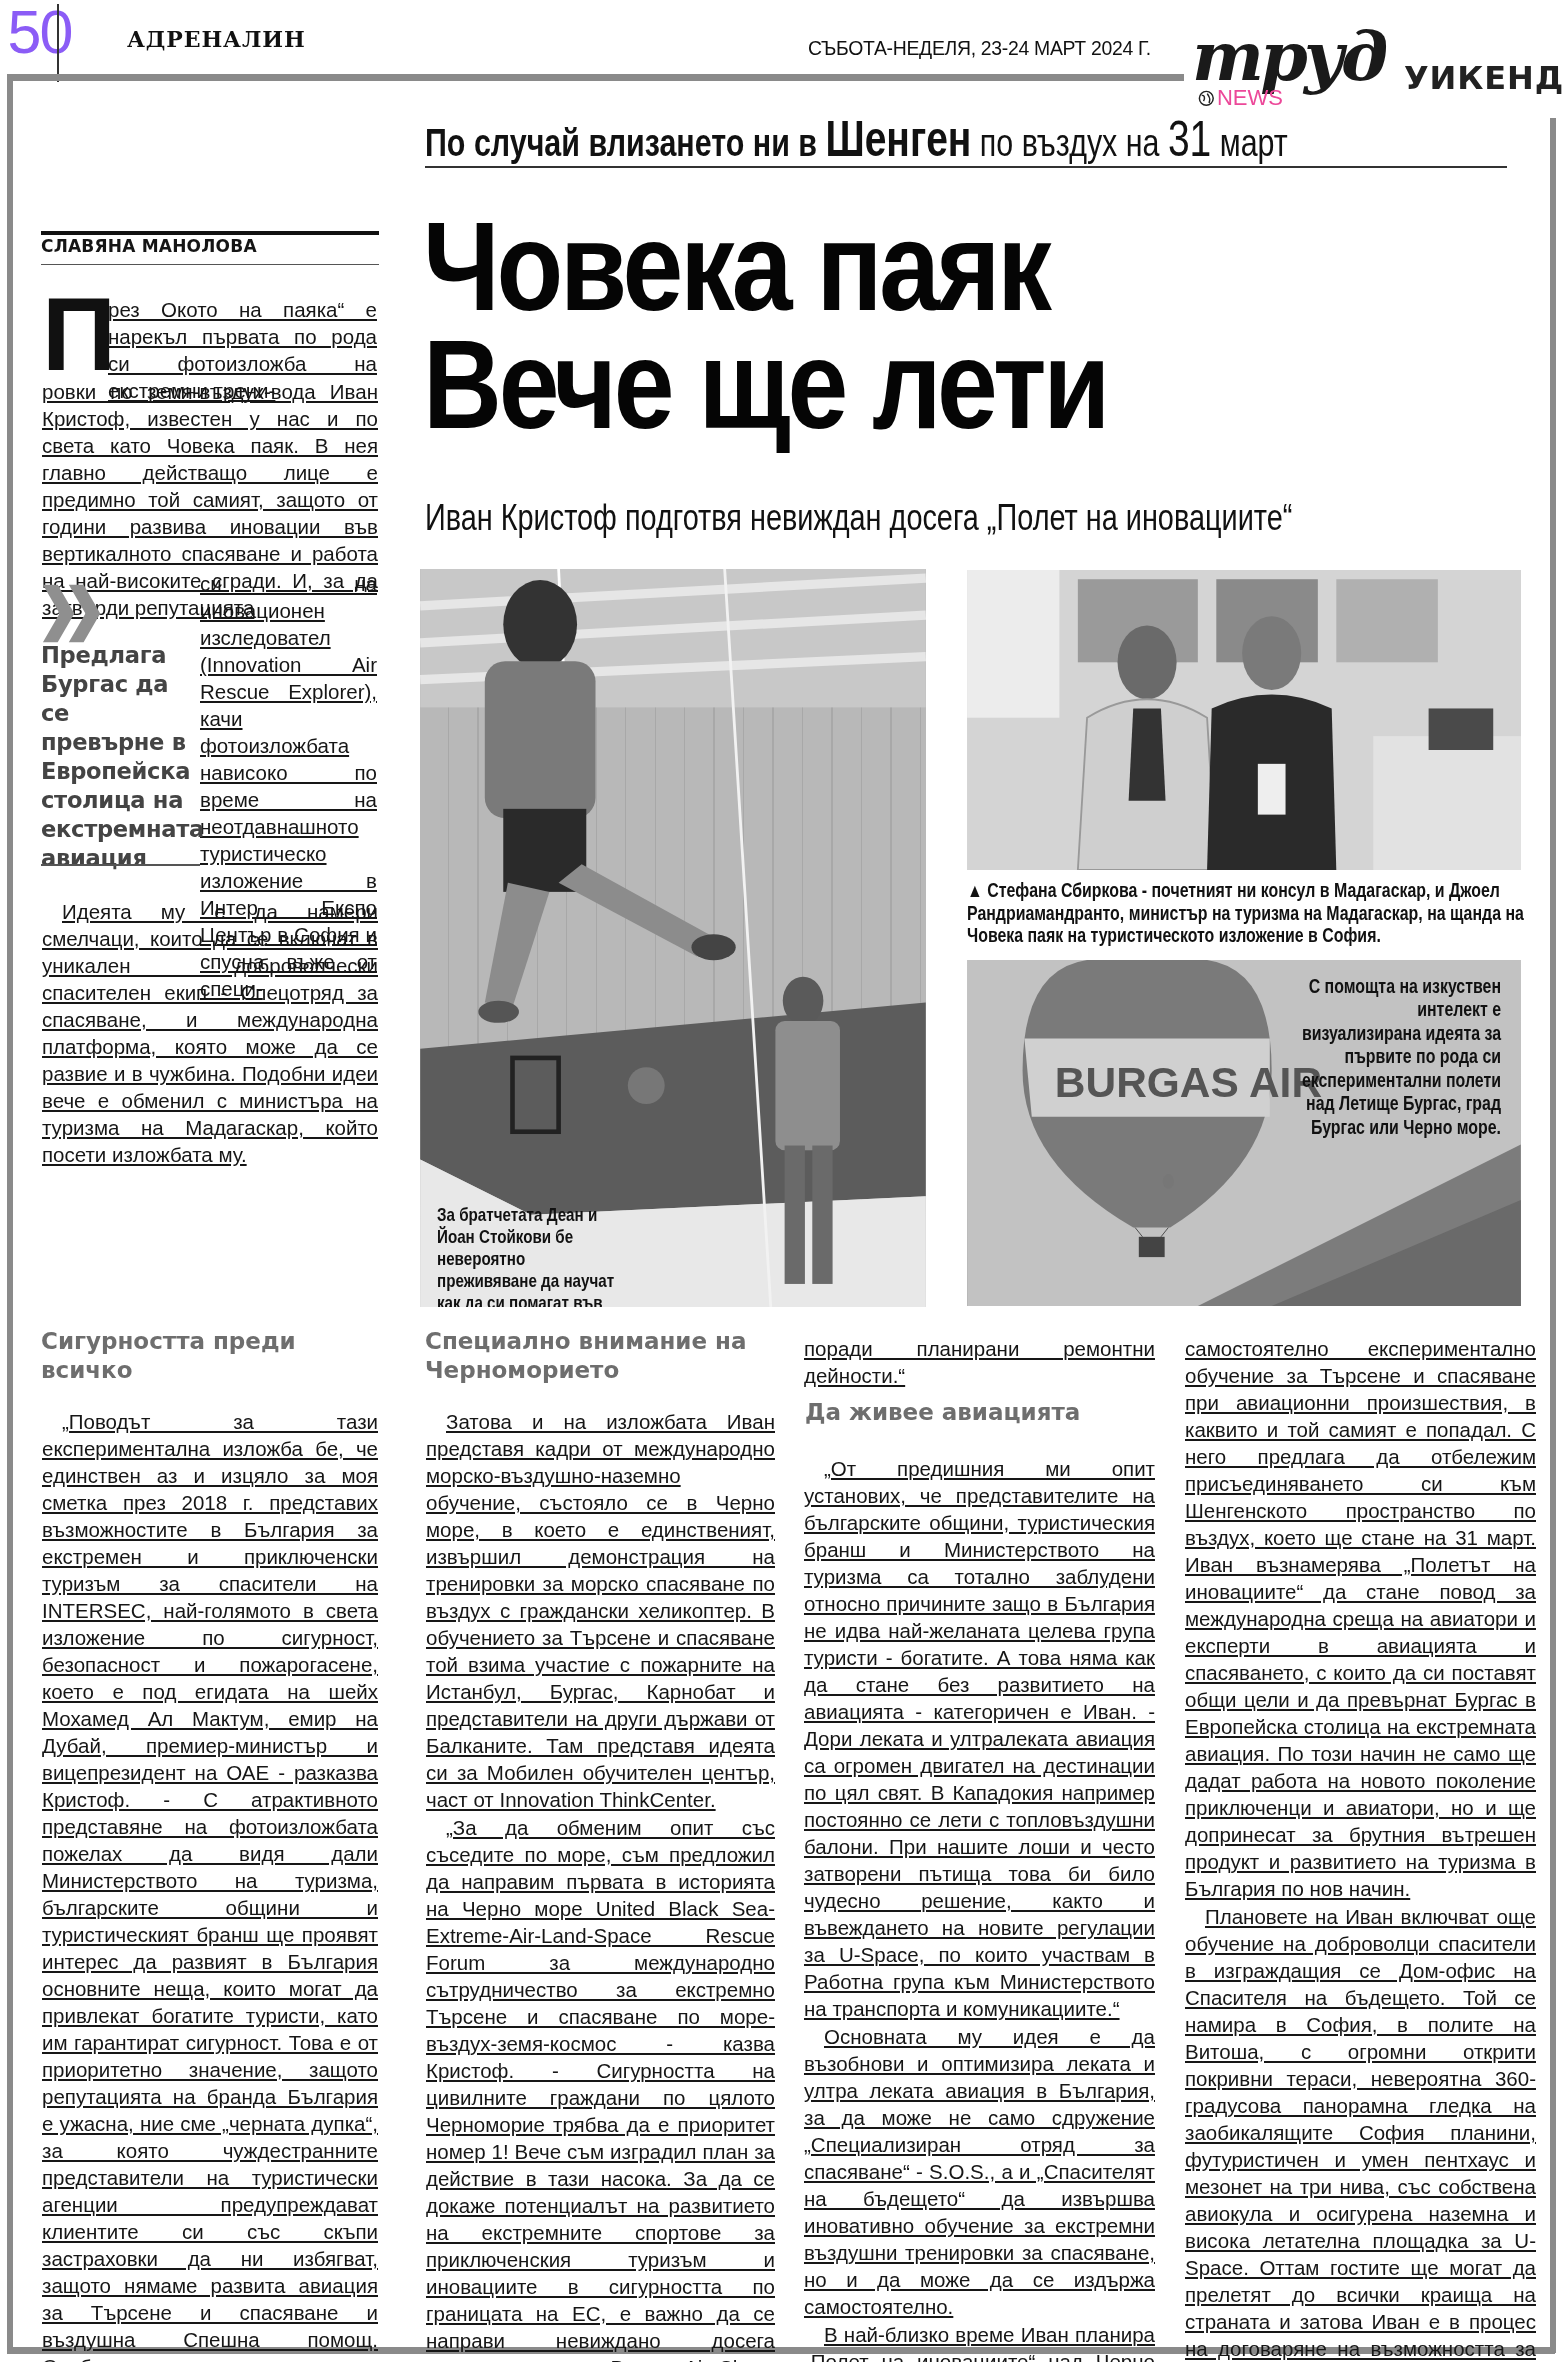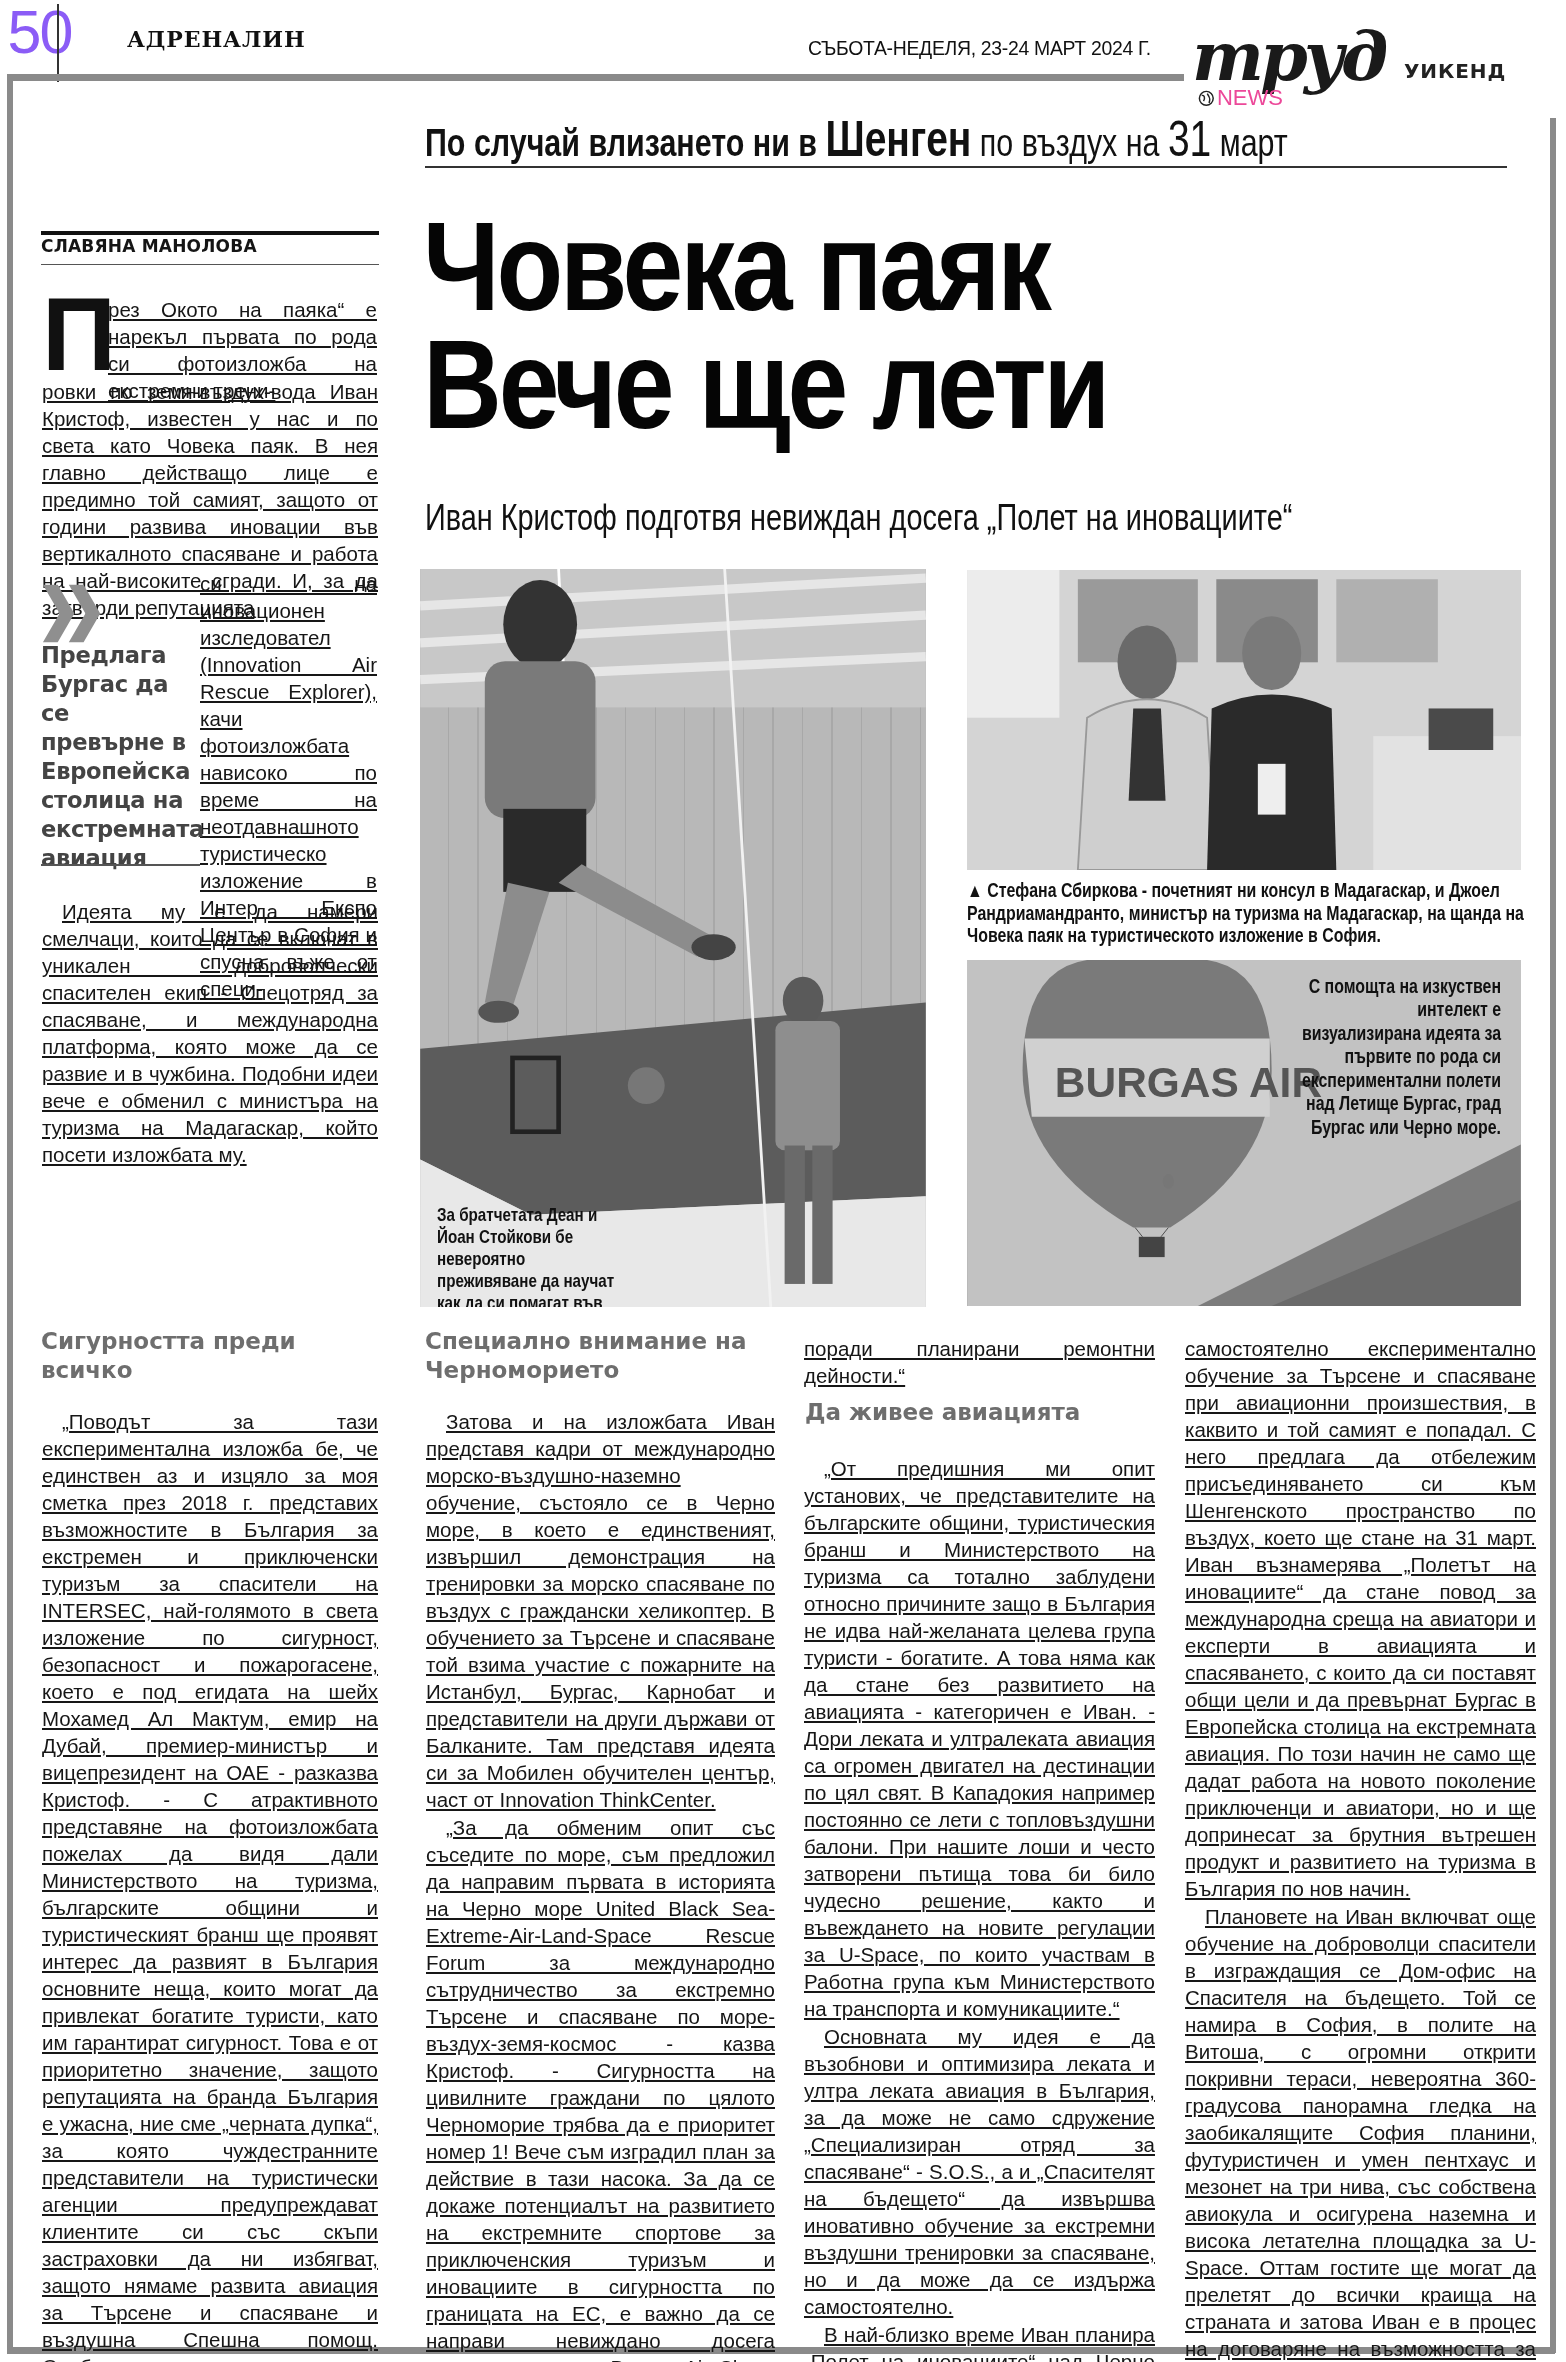--- a/index.html
+++ b/index.html
@@ -7,21 +7,21 @@
   .abs { position: absolute; }
 
   
   #page-number { left: 7.4px; top: 1.8px; font-family: Liberation Sans, sans-serif; font-size: 61px; line-height: 61px; letter-spacing: -1.8px; color: #8b5cf6; }
   #page-num-rule { left: 57px; top: 3.7px; width: 1.8px; height: 78px; background: #333; }
   #section-name { left: 127px; top: 26px; font-family: "DejaVu Serif", serif; font-weight: bold; font-size: 22px; letter-spacing: 0.9px; color: #111; }
   #issue-date { left: 808px; top: 37px; font-family: "Liberation Sans", sans-serif; font-size: 19.4px; color: #111; letter-spacing: -0.3px; }
   #header-bar { left: 7.4px; top: 74px; width: 1177px; height: 6.5px; background: #8a8a8a; }
   #logo { left: 1192px; top: 20px; width: 369px; height: 92px; }
   #logo-trud { left: 0; top: 0; font-family: "DejaVu Serif", serif; font-weight: bold; font-style: italic; font-size: 68px; line-height: 72px; color: #1a1a1a; letter-spacing: -3.7px; }
-  #logo-weekend { left: 212px; top: 39px; font-family: "DejaVu Sans", sans-serif; font-weight: bold; font-size: 20px; color: #222; letter-spacing: 0.9px; }
+  #logo-weekend { left: 212px; top: 39px; font-family: "DejaVu Sans", sans-serif; font-weight: bold; font-size: 32px; color: #222; letter-spacing: 0.9px; }
   #logo-news { left: 5.5px; top: 65px; font-family: "Liberation Sans", sans-serif; font-size: 22px; color: #ec4899; }
 
   
   #frame-left { left: 7.4px; top: 74px; width: 5.5px; height: 2280px; background: #8a8a8a; }
   #frame-right { left: 1550px; top: 118px; width: 5.5px; height: 2235px; background: #8a8a8a; }
   #frame-bottom { left: 7.4px; top: 2347px; width: 1548px; height: 6.5px; background: #8a8a8a; }
 
   
   #kicker { left: 425px; top: 114px; font-family: "Liberation Sans", sans-serif; font-size: 39px; line-height: 50px; white-space: nowrap; transform: scaleX(0.78); transform-origin: left top; color: #111; }
   #kicker b { font-weight: bold; }

